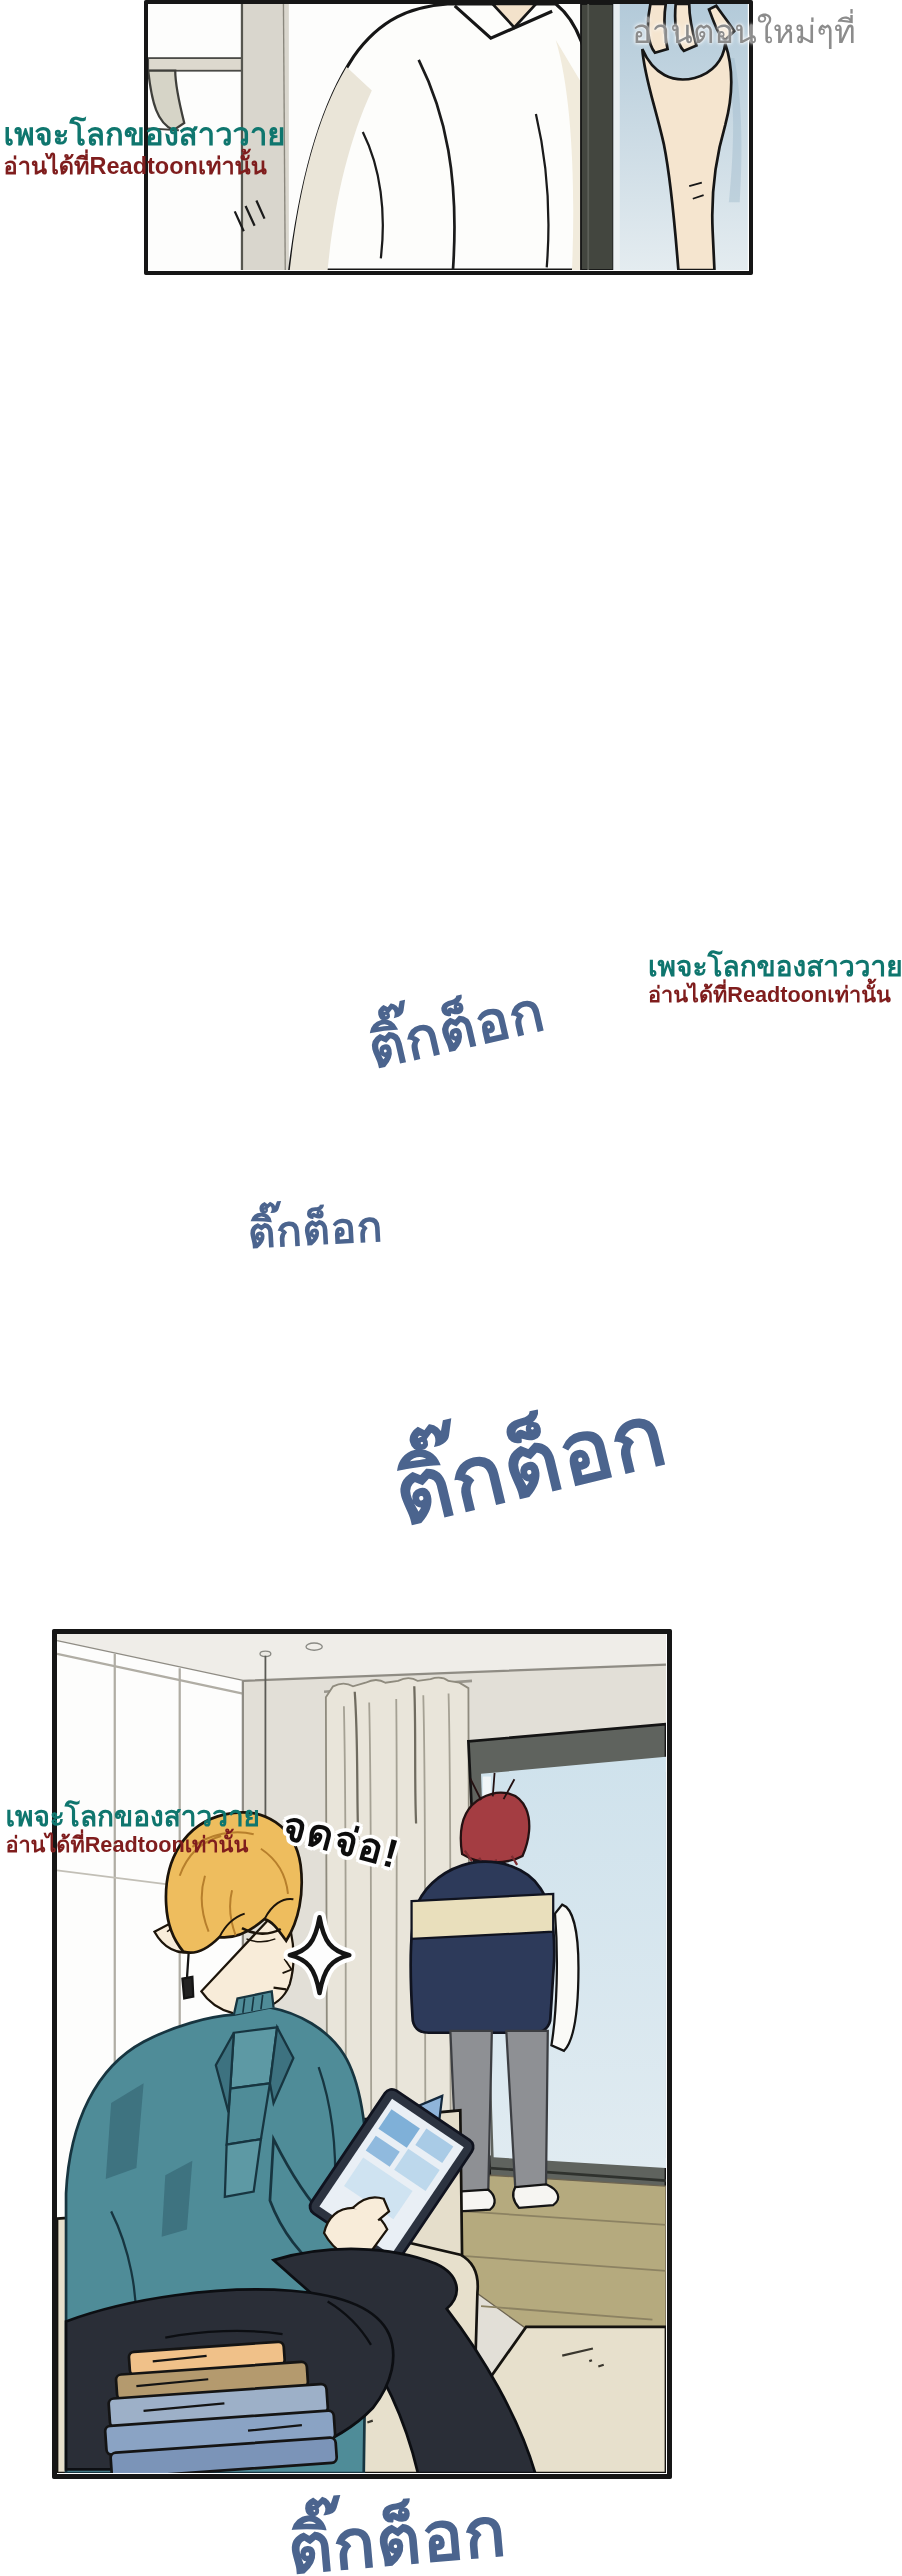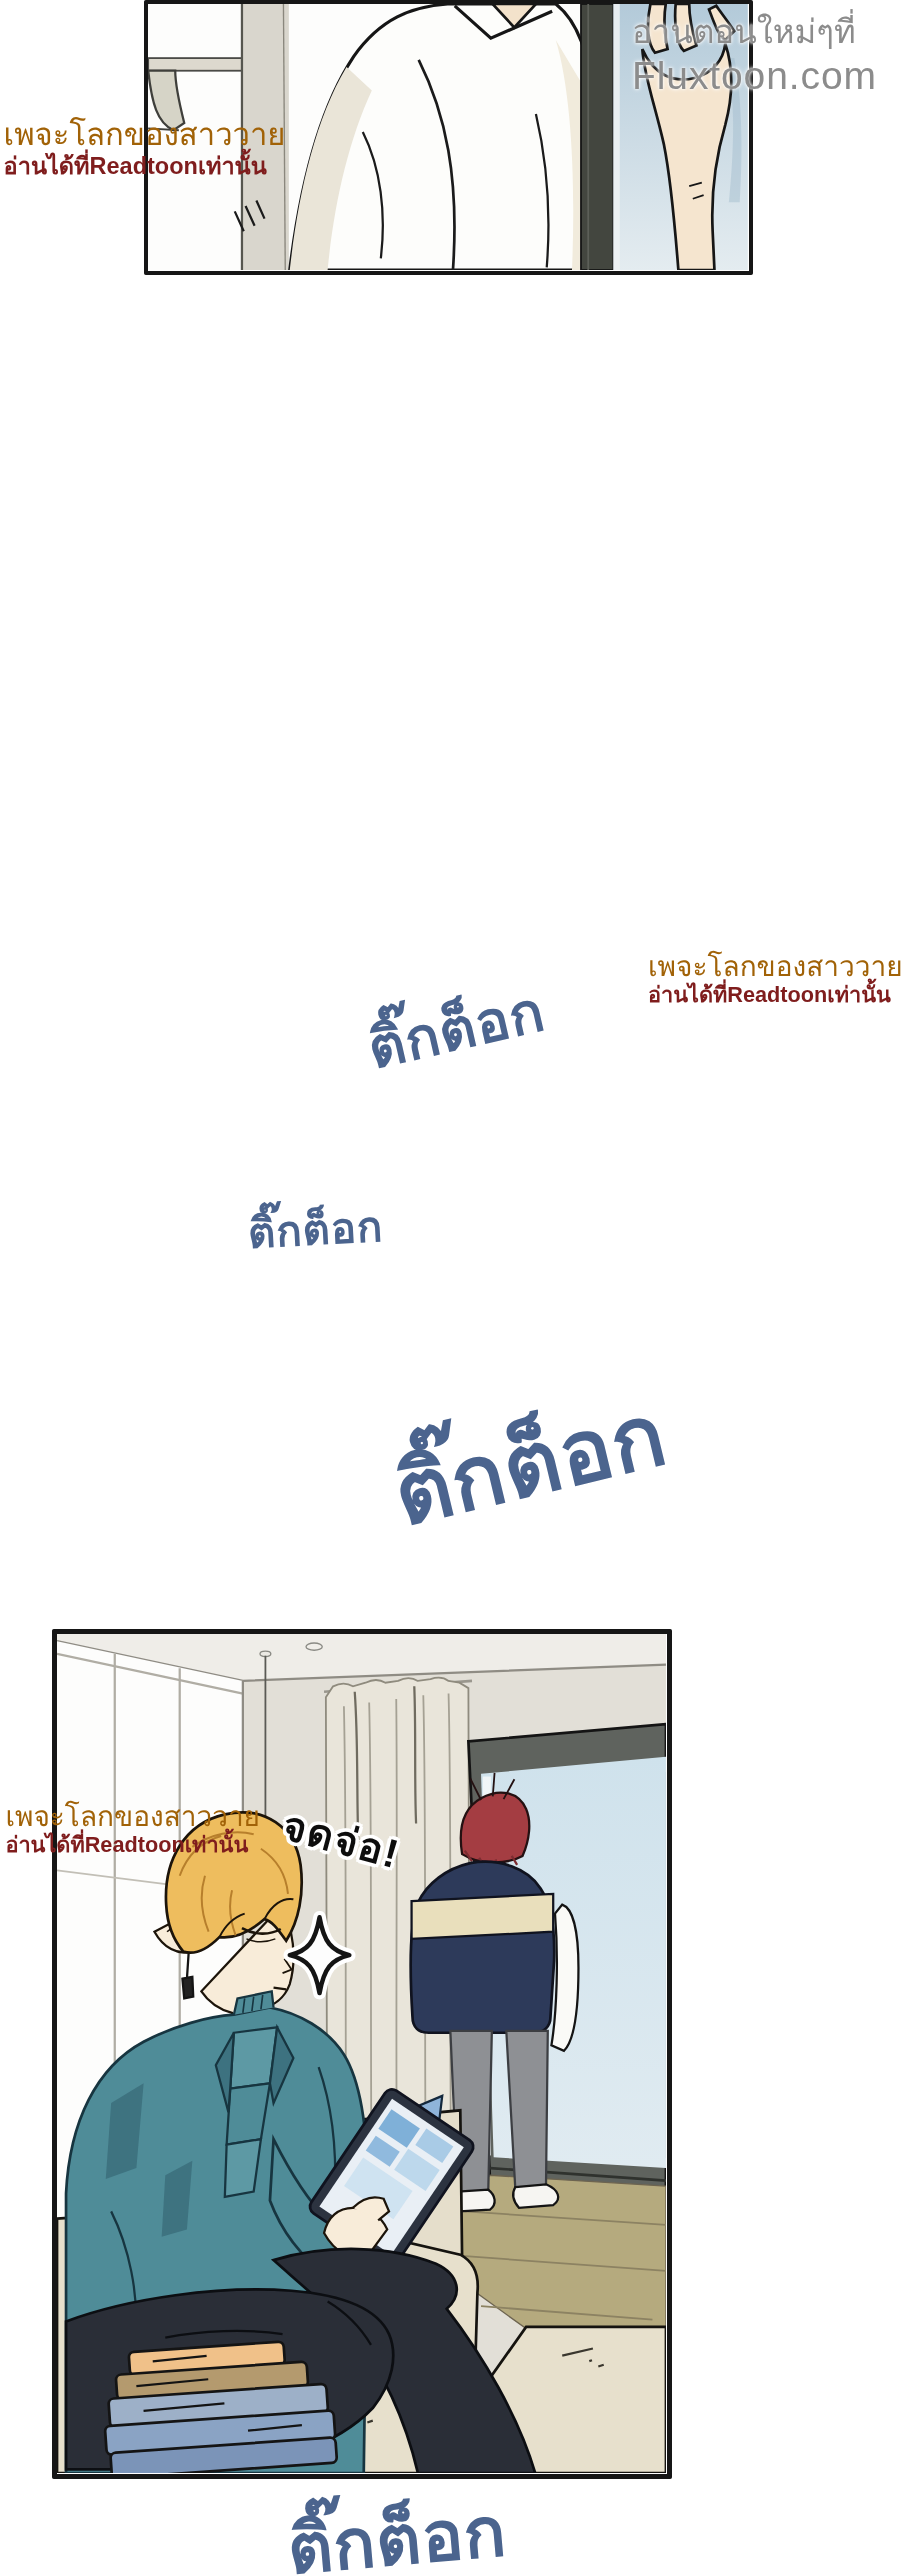--- a/index.html
+++ b/index.html
@@ -3,21 +3,21 @@
 <meta charset="utf-8">
 <style>
   html,body{margin:0;padding:0;background:#ffffff;}
   #page{position:relative;width:902px;height:2576px;overflow:hidden;background:#ffffff;
         font-family:"Liberation Sans","DejaVu Sans",sans-serif;}
   .abs{position:absolute;}
   .panel{position:absolute;box-sizing:border-box;border:4.5px solid #161616;background:#ffffff;overflow:hidden;border-radius:1.8px;}
   svg{display:block;}
   
   .wm{line-height:1.15;white-space:nowrap;pointer-events:none;}
-  .wm .l1{font-weight:400;color:#a16207;}
+  .wm .l1{font-weight:700;color:#0f766e;}
   .wm .l2{font-weight:700;color:#7f1d1d;}
   .wm-flux{text-align:left;color:#8c8c8c;line-height:1.25;
            text-shadow:0 0 2.7px #ffffff,0 0 5.4px #ffffff;}
   .wm-flux .l1{font-size:33px;font-weight:500;color:#8c8c8c;}
   .wm-flux .l2{font-size:39px;font-weight:500;color:#8c8c8c;letter-spacing:0.9px;}
   .wm-a .l1{font-size:31px;}
   .wm-a .l2{font-size:23.5px;}
   .wm-b .l1{font-size:28px;}
   .wm-b .l2{font-size:21.7px;}
   
@@ -86,21 +86,20 @@
           <path d="M622,6 C628,22 632,34 640,40 L650,30 C642,18 634,8 630,2 Z" fill="#f5e5cf" stroke="#161616" stroke-width="3"></path>
           <path d="M548,50 C560,78 582,88 606,82 C626,77 638,62 640,44 C650,74 648,104 640,134 C630,168 624,210 626,252 L628,295 L588,295 C584,244 580,196 572,156 C562,112 550,80 548,50 Z" fill="#f5e5cf" stroke="#161616" stroke-width="3"></path>
           <path d="M600,202 l14,-4 M604,216 l12,-4" stroke="#161616" stroke-width="2"></path>
         </g>
       </g>
     </svg>
   </div>
 
   <div class="abs wm wm-flux" style="left:632px;top:10.8px;">
     <div class="l1">อ่านตอนใหม่ๆที่</div>
-    <div class="l2">Fluxtoon.com</div>
   </div>
 
   <div class="abs wm wm-a" style="left:3.6px;top:117px;z-index:5;">
     <div class="l1">เพจะโลกของสาววาย</div>
     <div class="l2">อ่านได้ที่Readtoonเท่านั้น</div>
   </div>
 
   <div class="abs wm wm-b" style="left:648px;top:951px;">
     <div class="l1">เพจะโลกของสาววาย</div>
     <div class="l2">อ่านได้ที่Readtoonเท่านั้น</div>

